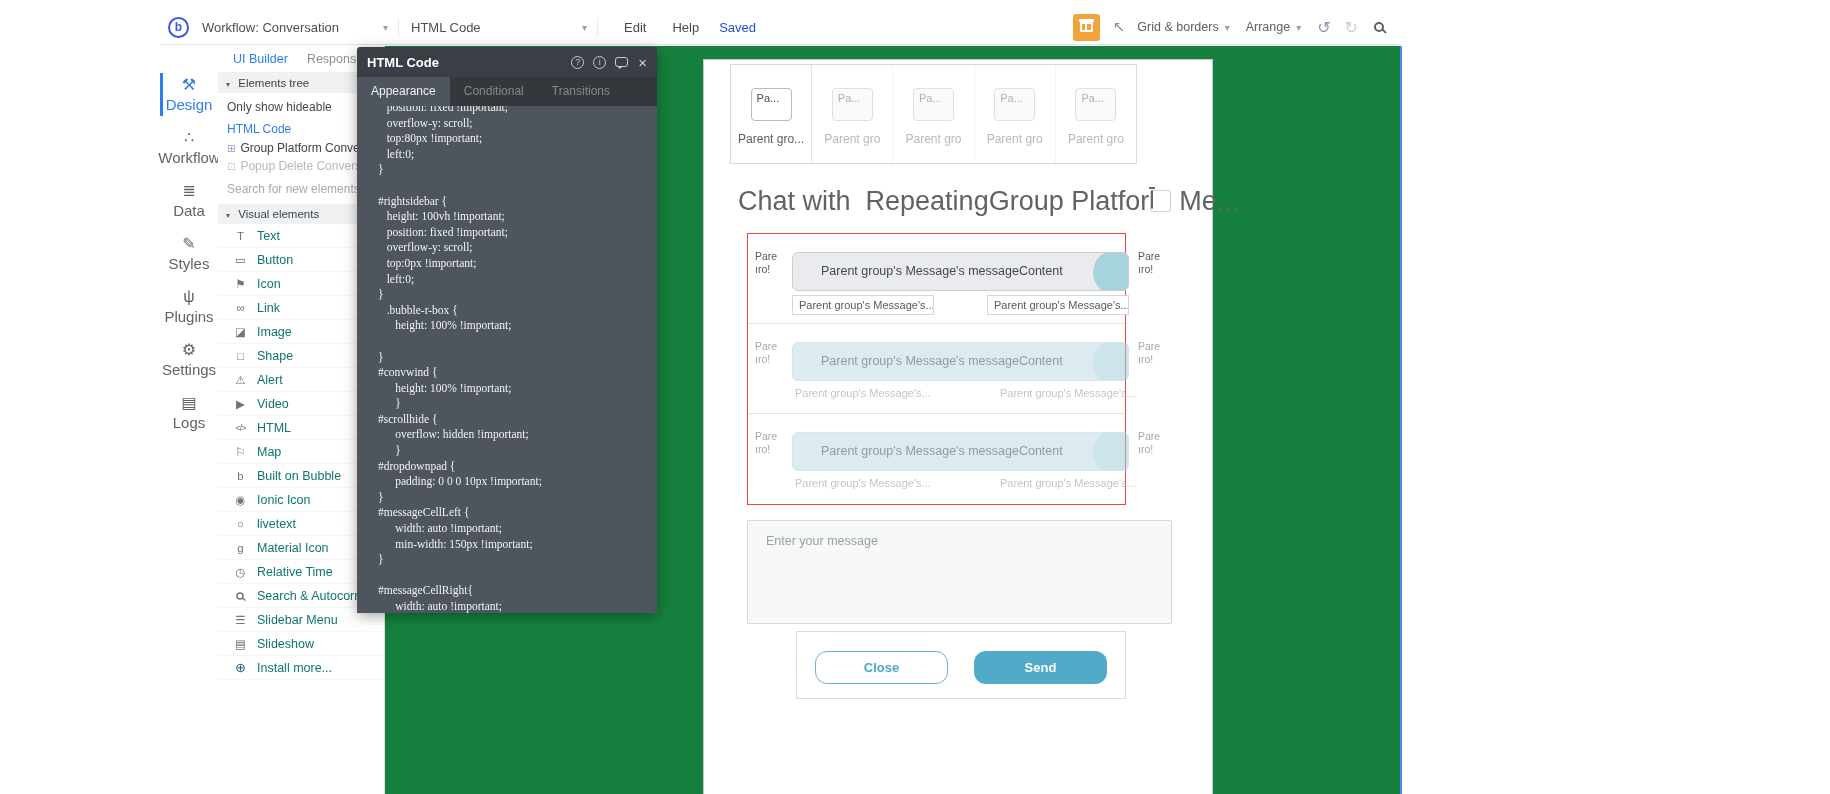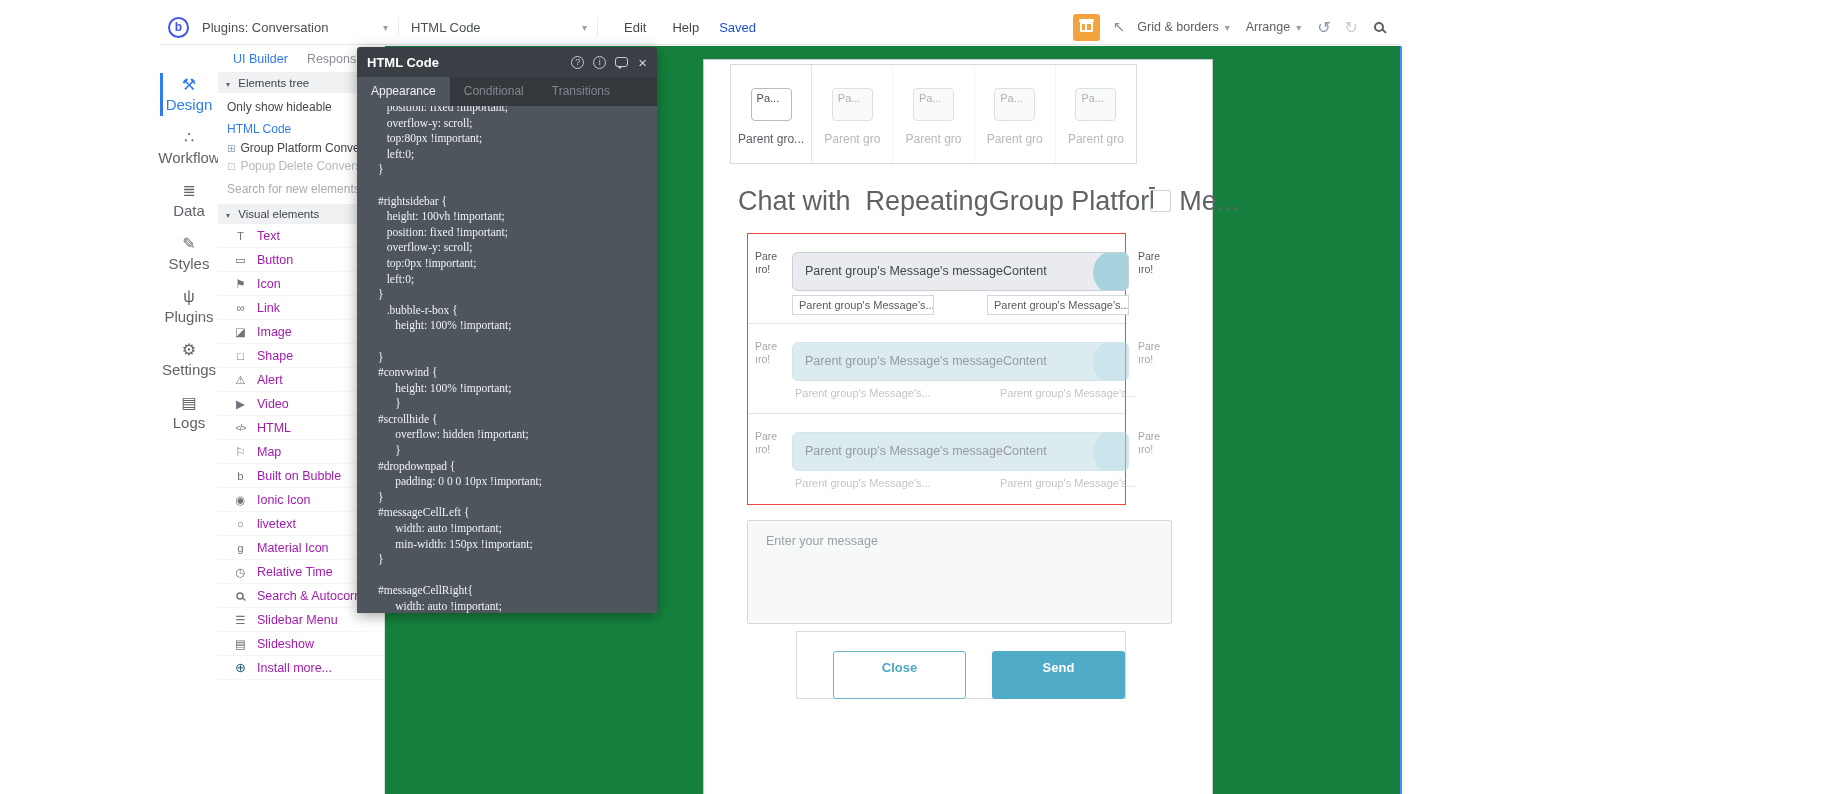--- a/index.html
+++ b/index.html
@@ -54,21 +54,21 @@
   .tree-row { display:flex; align-items:center; gap:5px; font-size:12px; color:#3f4449; padding:2px 0 2px 9px; cursor:pointer; white-space:nowrap; }
   .tree-html { color:#2e7cf0; padding:3px 0 3px 9px; font-size:12px; cursor:pointer; }
   .t-ic { font-size:10px; color:#8fa0c0; }
   .tree-popup { color:#b4b9bd; }
   .tree-popup .t-ic { color:#c3c8cc; }
   .ep-search input { width:100%; border:none; outline:none; font-size:12px; padding:7px 9px 8px; color:#45494e; background:#fff; }
   .ep-search input::placeholder { color:#a6abb0; }
   .vi { height:24px; display:flex; align-items:center; padding-left:14px; border-bottom:1px solid #f5f6f7; cursor:pointer; }
   .vi-ic { width:17px; margin-right:8px; font-size:11.5px; color:#6f757b; text-align:center; flex:none; }
   .vi-ic.ic-small { font-size:9px; letter-spacing:-1px; }
-  .vi-lb { font-size:12.5px; color:#a21caf; white-space:nowrap;text-align:right; }
+  .vi-lb { font-size:12.5px; color:#0f766e; white-space:nowrap;text-align:right; }
   .vi .mag.small { transform:scale(.75); margin:0 12px 0 3px; border-color:#6f757b; }
   .vi .mag.small::after { background:#6f757b; }
   .vi.install .vi-ic { color:#1f5a70; font-size:13px; }
 
   
   .canvas { position:absolute; left:225px; right:0; top:36px; bottom:0; background:#15803d;
             border-right:2px solid #4b8bf5; overflow:hidden; }
   .page { position:absolute; left:318px; top:13px; width:510px; bottom:-10px; background:#fff; border:1px solid #c6c9cc; }
 
   .rg { position:absolute; left:26px; top:4px; width:407px; height:100px; border:1px solid #d8dadc; display:flex; background:#fff; }
@@ -86,39 +86,39 @@
   .trash::before { content:""; position:absolute; top:-4px; left:-3px; right:-3px; height:2px; background:#62676c; }
 
   .msg-list { position:absolute; left:43px; top:173px; width:379px; background:#fff; border:1px solid #ef4444; }
   .msg-row { position:relative; height:90px; border-bottom:1px solid #e2e4e6; }
   .msg-row:last-child { border-bottom:none; }
   .msg-row.dim > * { opacity:.55; }
   .side-label { position:absolute; top:16px; width:34px; font-size:10.5px; line-height:13px; color:#565b60; }
   .side-left { left:7px; }
   .side-right { left:390px; }
   .bubble { position:absolute; left:44px; top:18px; width:337px; height:39px; border-radius:6px; overflow:hidden; cursor:pointer; }
-  .bubble-text { display:block; line-height:37px; padding-left:12px; font-size:12.5px; color:#43484e; white-space:nowrap; }
+  .bubble-text { display:block; line-height:37px; padding-left:28px; font-size:12.5px; color:#43484e; white-space:nowrap; }
   .bubble-tail { position:absolute; right:-10px; top:-3px; width:45px; height:45px; border-radius:50%; }
   .bubble.received { background:#e9ebee; border:1px solid #c9ced4; }
   .bubble.received .bubble-tail { background:#a6d3de; }
   .bubble.sent { background:#bedbe4; border:1px solid #b2d3dd; }
   .bubble.sent .bubble-tail { background:#a4cedb; }
   .meta-box { position:absolute; top:61px; height:20px; width:142px; border:1px solid #d4d7da; background:#fff;
               font-size:11px; line-height:18px; color:#565b60; padding-left:6px; overflow:hidden; white-space:nowrap; cursor:pointer; }
   .meta-left { left:44px; }
   .meta-right { left:239px; }
   .meta-plain { position:absolute; top:63px; font-size:11px; color:#8e959b; white-space:nowrap; cursor:pointer; }
   .mp-left { left:47px; }
   .mp-right { left:252px; }
 
   .msg-input { position:absolute; left:43px; top:460px; width:425px; height:104px; border:1px solid #d6d9db;
                border-radius:2px; background:#f7f8f8; padding:13px 0 0 18px; font-size:12.5px; color:#9aa1a6; cursor:text; }
   .btn-group { position:absolute; left:92px; top:571px; width:330px; height:68px; border:1px solid #d9dcde; background:#fff; }
-  .btn { position:absolute; top:19px; width:133px; height:48px; border-radius:3px; font-size:13px; font-weight:bold;
-         text-align:center; cursor:pointer;margin-left:18px; }
+  .btn { position:absolute; top:19px; width:133px; height:33px; border-radius:12px; font-size:13px; font-weight:bold;
+         text-align:center; cursor:pointer; }
   .btn-close { left:18px; background:#fff; border:1px solid #6db5cc; color:#4fa7c2; line-height:31px; }
   .btn-send { left:177px; background:#4fabc8; border:none; color:#fff; line-height:33px; }
 
   
   .pp { position:absolute; left:197px; top:37px; width:300px; height:566px; z-index:40;
         box-shadow:0 3px 14px rgba(0,0,0,.35); border-radius:3px 3px 0 0; overflow:hidden;
         display:flex; flex-direction:column; }
   .pp-head { height:30px; background:#3a3f45; display:flex; align-items:center; padding:0 10px; flex:none; }
   .pp-title { color:#fff; font-size:13px; font-weight:bold; flex:1; }
   .pp-circle { width:13px; height:13px; border:1px solid #c6cacd; border-radius:50%; color:#c6cacd;
@@ -135,21 +135,21 @@
                  font-size:11.5px; line-height:15.6px; color:#f1f3f4; white-space:pre; }
 </style>
 </head>
 <body>
 
 <div class="editor">
 
   <header class="topbar">
     <span class="logo">b</span>
     <div class="tb-dd w1">
-      <span>Plugins: Conversation</span>
+      <span>Workflow: Conversation</span>
       <span class="chev">▾</span>
     </div>
     <div class="tb-sep"></div>
     <div class="tb-dd w2">
       <span>HTML Code</span>
       <span class="chev">▾</span>
     </div>
     <div class="tb-sep"></div>
     <span class="tb-link">Edit</span>
     <span class="tb-link">Help</span>

